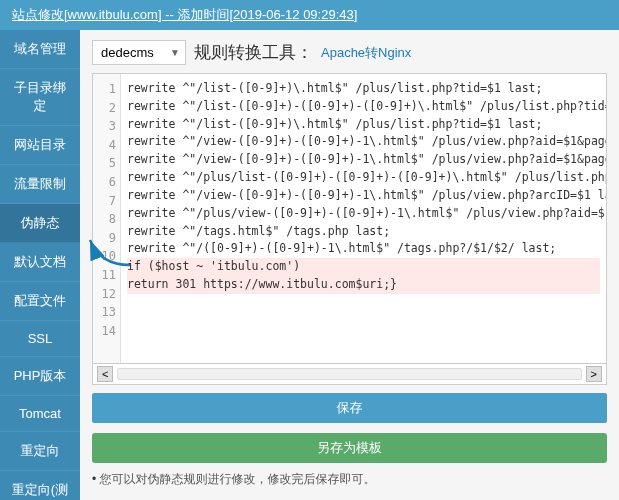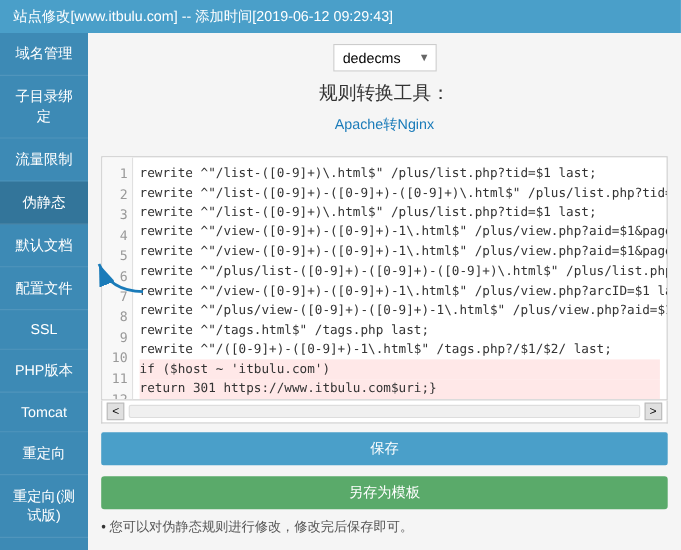--- a/index.html
+++ b/index.html
@@ -13,20 +13,21 @@
       display: flex;
       flex-direction: column;
     }
     .title-bar {
       background: #4a9fc9;
       color: white;
       padding: 6px 12px;
       font-size: 13px;
       white-space: nowrap;
       flex-shrink: 0;
+      text-decoration: underline;
     }
     .main-layout {
       display: flex;
       flex: 1;
       overflow: hidden;
     }
     .sidebar {
       width: 80px;
       background: #3d8ab5;
       flex-shrink: 0;
@@ -49,23 +50,22 @@
       flex: 1;
       background: #f5f5f5;
       padding: 10px 12px;
       display: flex;
       flex-direction: column;
       overflow: hidden;
     }
     .toolbar-row {
       display: flex;
       align-items: center;
-      margin-bottom: 20px;
+      margin-bottom: 8px;
       gap: 8px;
-      flex-direction: column;
     }
     .select-wrapper {
       position: relative;
       display: inline-flex;
       align-items: center;
     }
     .app-select {
       appearance: none;
       background: white;
       border: 1px solid #ccc;
@@ -205,20 +205,21 @@
 
 <div class="title-bar">
   <span>站点修改[www.itbulu.com] -- 添加时间[2019-06-12 09:29:43]</span>
 </div>
 
 <div class="main-layout">
   <div class="sidebar">
 
   <div class="sidebar-item">域名管理</div>
       <div class="sidebar-item">子目录绑定</div>
+      <div class="sidebar-item">网站目录</div>
       <div class="sidebar-item">流量限制</div>
       <div class="sidebar-item active">伪静态</div>
       <div class="sidebar-item">默认文档</div>
       <div class="sidebar-item">配置文件</div>
       <div class="sidebar-item">SSL</div>
       <div class="sidebar-item">PHP版本</div>
       <div class="sidebar-item">Tomcat</div>
       <div class="sidebar-item">重定向</div>
       <div class="sidebar-item">重定向(测试版)</div>
     </div>

